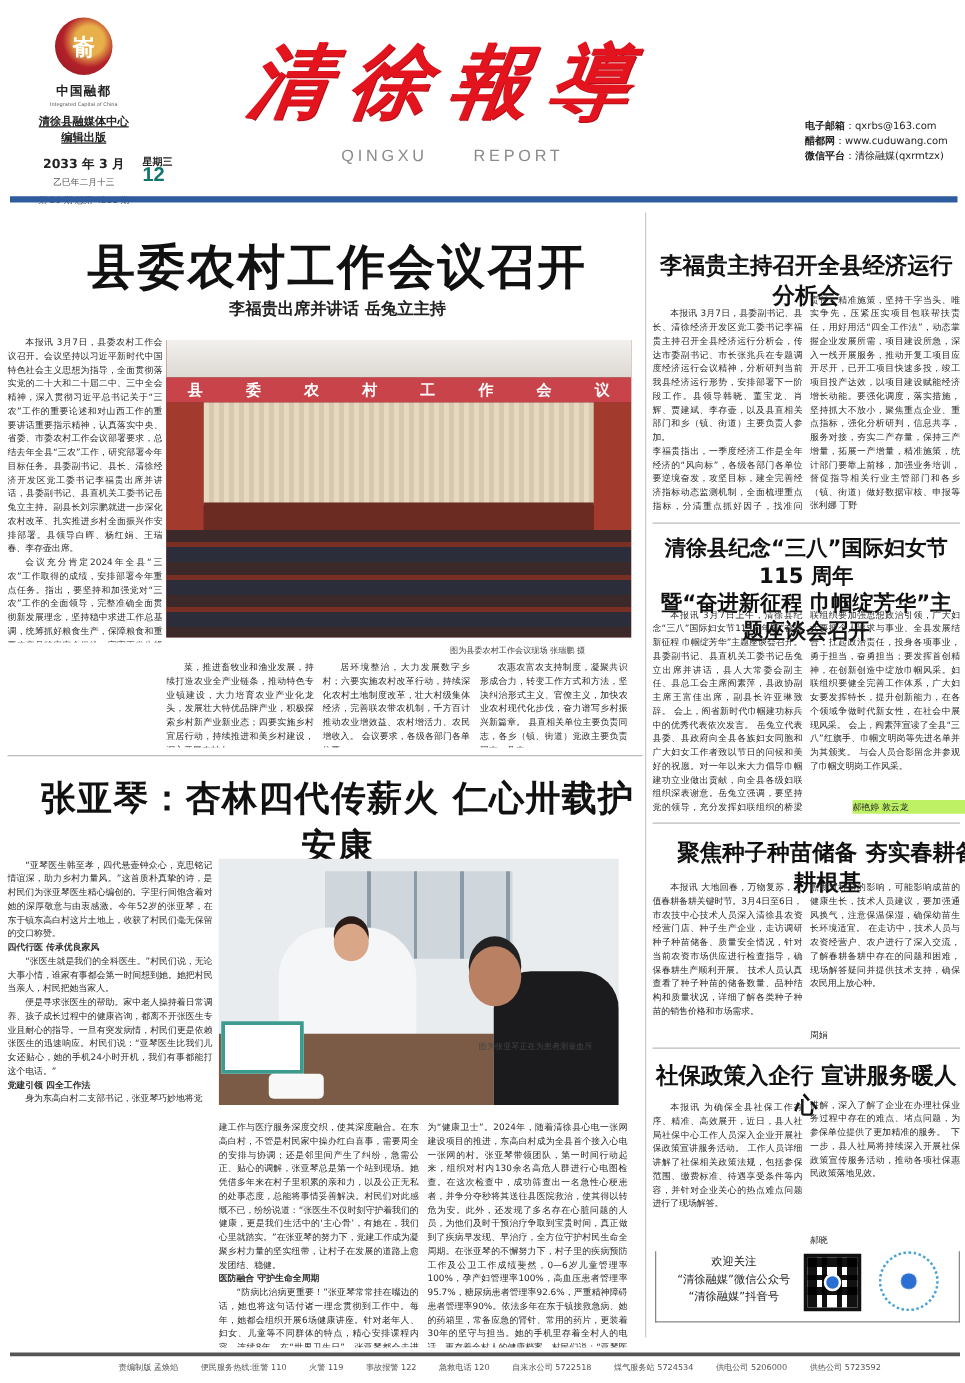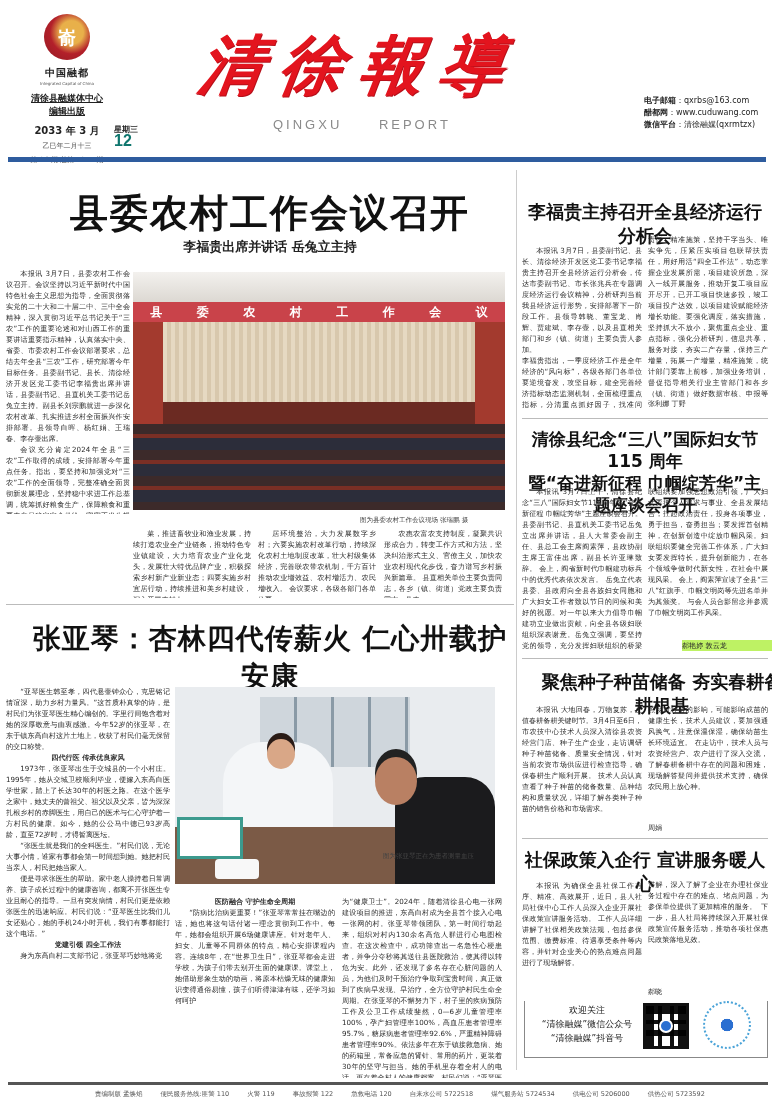--- a/index.html
+++ b/index.html
@@ -29,21 +29,21 @@
   .contacts b { font-weight: bold; }
 
   .rule-blue { position: absolute; left: 8px; top: 157px; width: 758px; height: 5px; background: #2e5c9e; }
 
   
   .lead-headline { position: absolute; left: 40px; top: 188px; width: 460px; text-align: center; font-size: 38px; font-weight: bold; letter-spacing: 2px; color: #111; }
   .lead-sub { position: absolute; left: 40px; top: 238px; width: 460px; text-align: center; font-family: "DejaVu Serif", serif; font-size: 13px; font-weight: bold; }
 
   .col-text { position: absolute; font-size: 7.1px; line-height: 11px; color: #2a2a2a; text-align: justify; overflow: hidden; }
   .col-text p { text-indent: 2em; }
-  .col-text .subhead { text-indent: 0; text-align: center; font-weight: bold; color: #333; }
+  .col-text .subhead { text-indent: 0; font-weight: bold; color: #333; }
 
   .photo1 { position: absolute; left: 133px; top: 272px; width: 372px; height: 238px; overflow: hidden; background: #7a2a22; }
   .photo1 .ceiling { position: absolute; left: 0; top: 0; width: 100%; height: 30px; background: linear-gradient(#f3f1ee, #dcd8d2); }
   .photo1 .banner { position: absolute; left: 0; top: 30px; width: 100%; height: 20px; background: #c9434a; color: #fff; font-family: "DejaVu Serif", serif; font-size: 12px; font-weight: bold; display: flex; justify-content: space-around; align-items: center; }
   .photo1 .curtain { position: absolute; left: 30px; top: 50px; width: 312px; height: 82px; background: repeating-linear-gradient(90deg, #e6d9c2 0 4px, #d8c8ad 4px 8px); }
   .photo1 .dais { position: absolute; left: 30px; top: 130px; width: 312px; height: 22px; background: #6b2a22; }
   .photo1 .seats { position: absolute; left: 0; top: 152px; width: 100%; height: 86px; background: repeating-linear-gradient(180deg, #3c2a2a 0 10px, #7a2f25 10px 14px, #2c2d3a 14px 26px); }
   .photo1 .wall-l { position: absolute; left: 0; top: 50px; width: 30px; height: 102px; background: #a33a2e; }
   .photo1 .wall-r { position: absolute; right: 0; top: 50px; width: 30px; height: 102px; background: #a33a2e; }
   .caption { position: absolute; font-family: "DejaVu Serif", serif; font-size: 6.5px; color: #444; }
@@ -159,40 +159,40 @@
 </div>
 
 <div class="divider-h" style="left:6px; top:604px; width:508px;"></div>
 <div class="divider-v" style="left:516px; top:170px; height:900px;"></div>
 
 <div class="story2-headline">张亚琴：杏林四代传薪火  仁心卅载护安康</div>
 
 <div class="col-text" style="left:6px; top:686px; width:164px; height:392px;">
   <p>“亚琴医生韩至孝，四代悬壶钟众心，克思铭记情谊深，助力乡村力量风。”这首质朴真挚的诗，是村民们为张亚琴医生精心编创的。字里行间饱含着对她的深厚敬意与由衷感激。今年52岁的张亚琴，在东于镇东高白村这片土地上，收获了村民们毫无保留的交口称赞。</p>
   <p class="subhead">四代行医 传承优良家风</p>
-  <p>1973年，张亚琴出生于交城县的一个小村庄。1995年，她从交城卫校顺利毕业，便嫁入东高白医学世家，踏上了长达30年的村医之路。在这个医学之家中，她丈夫的曾祖父、祖父以及父亲，皆为深深扎根乡村的赤脚医生，用自己的医术与仁心守护着一方村民的健康。如今，她的公公马中德已93岁高龄，直至72岁时，才得暂离医坛。</p>
   <p>“张医生就是我们的全科医生。”村民们说，无论大事小情，谁家有事都会第一时间想到她。她把村民当亲人，村民把她当家人。</p>
   <p>便是寻求张医生的帮助。家中老人操持着日常调养、孩子成长过程中的健康咨询，都离不开张医生专业且耐心的指导。一旦有突发病情，村民们更是依赖张医生的迅速响应。村民们说：“亚琴医生比我们儿女还贴心，她的手机24小时开机，我们有事都能打这个电话。”</p>
   <p class="subhead">党建引领 四全工作法</p>
   <p>身为东高白村二支部书记，张亚琴巧妙地将党</p>
 </div>
 
 <div class="photo2">
   <div class="cabinets"></div>
   <div class="doctor"></div>
   <div class="doctor-head"></div>
   <div class="desk"></div>
   <div class="bp-box"></div>
   <div class="bp-mon"></div>
   <div class="patient"></div>
   <div class="patient-head"></div>
 </div>
-<div class="caption" style="left:383px; top:852px;">图为张亚琴正在为患者测量血压</div>
+<div class="caption" style="left:383px; top:833px;">图为张亚琴正在为患者测量血压</div>
 
 <div class="col-text" style="left:175px; top:896px; width:160px; height:182px;">
+  <p style="text-indent:0">建工作与医疗服务深度交织，使其深度融合。在东高白村，不管是村民家中操办红白喜事，需要周全的安排与协调；还是邻里间产生了纠纷，急需公正、贴心的调解，张亚琴总是第一个站到现场。她凭借多年来在村子里积累的亲和力，以及公正无私的处事态度，总能将事情妥善解决。村民们对此感慨不已，纷纷说道：“张医生不仅时刻守护着我们的健康，更是我们生活中的‘主心骨’，有她在，我们心里就踏实。”在张亚琴的努力下，党建工作成为凝聚乡村力量的坚实纽带，让村子在发展的道路上愈发团结、稳健。</p>
   <p class="subhead">医防融合 守护生命全周期</p>
   <p>“防病比治病更重要！”张亚琴常常挂在嘴边的话，她也将这句话付诸一理念贯彻到工作中。每年，她都会组织开展6场健康讲座。针对老年人、妇女、儿童等不同群体的特点，精心安排课程内容。连续8年，在“世界卫生日”，张亚琴都会走进学校，为孩子们带去别开生面的健康课。课堂上，她借助形象生动的动画，将原本枯燥无味的健康知识变得通俗易懂，孩子们听得津津有味，还学习如何呵护</p>
 </div>
 <div class="col-text" style="left:342px; top:896px; width:160px; height:182px;">
   <p style="text-indent:0">为“健康卫士”。2024年，随着清徐县心电一张网建设项目的推进，东高白村成为全县首个接入心电一张网的村。张亚琴带领团队，第一时间行动起来，组织对村内130余名高危人群进行心电图检查。在这次检查中，成功筛查出一名急性心梗患者，并争分夺秒将其送往县医院救治，使其得以转危为安。此外，还发现了多名存在心脏问题的人员，为他们及时干预治疗争取到宝贵时间，真正做到了疾病早发现、早治疗，全方位守护村民生命全周期。在张亚琴的不懈努力下，村子里的疾病预防工作及公卫工作成绩斐然，0—6岁儿童管理率100%，孕产妇管理率100%，高血压患者管理率95.7%，糖尿病患者管理率92.6%，严重精神障碍患者管理率90%。依法多年在东于镇接救急病、她的药箱里，常备应急的肾针、常用的药片，更装着30年的坚守与担当。她的手机里存着全村人的电话，更存着全村人的健康档案。村民们说：“亚琴医生就是我们的健康守护神，有她在，我们心里踏实！”这两简单朴的“踏实”二字，是30年如一日的坚守，是四代医者的传承，更是新时代乡村振兴中最温暖的注脚。</p>
 
 </div>
 
 <div class="r-headline r1">李福贵主持召开全县经济运行分析会</div>
 <div class="col-text" style="left:522px; top:234px; width:120px; height:174px; white-space:pre-line;">

